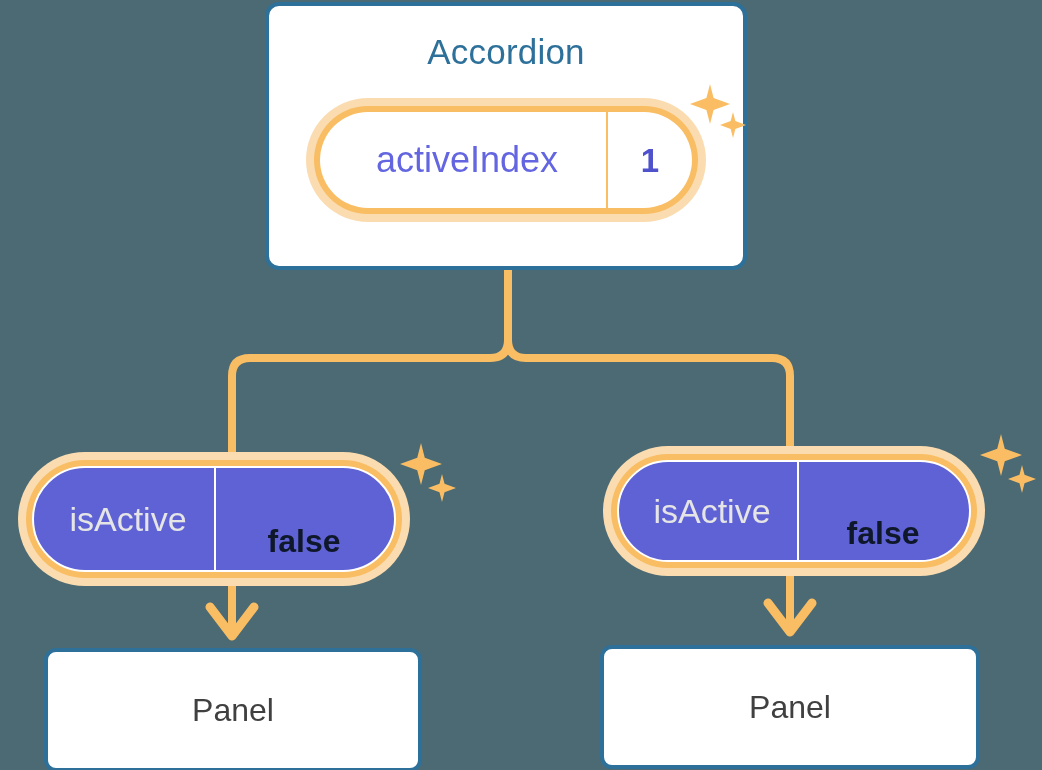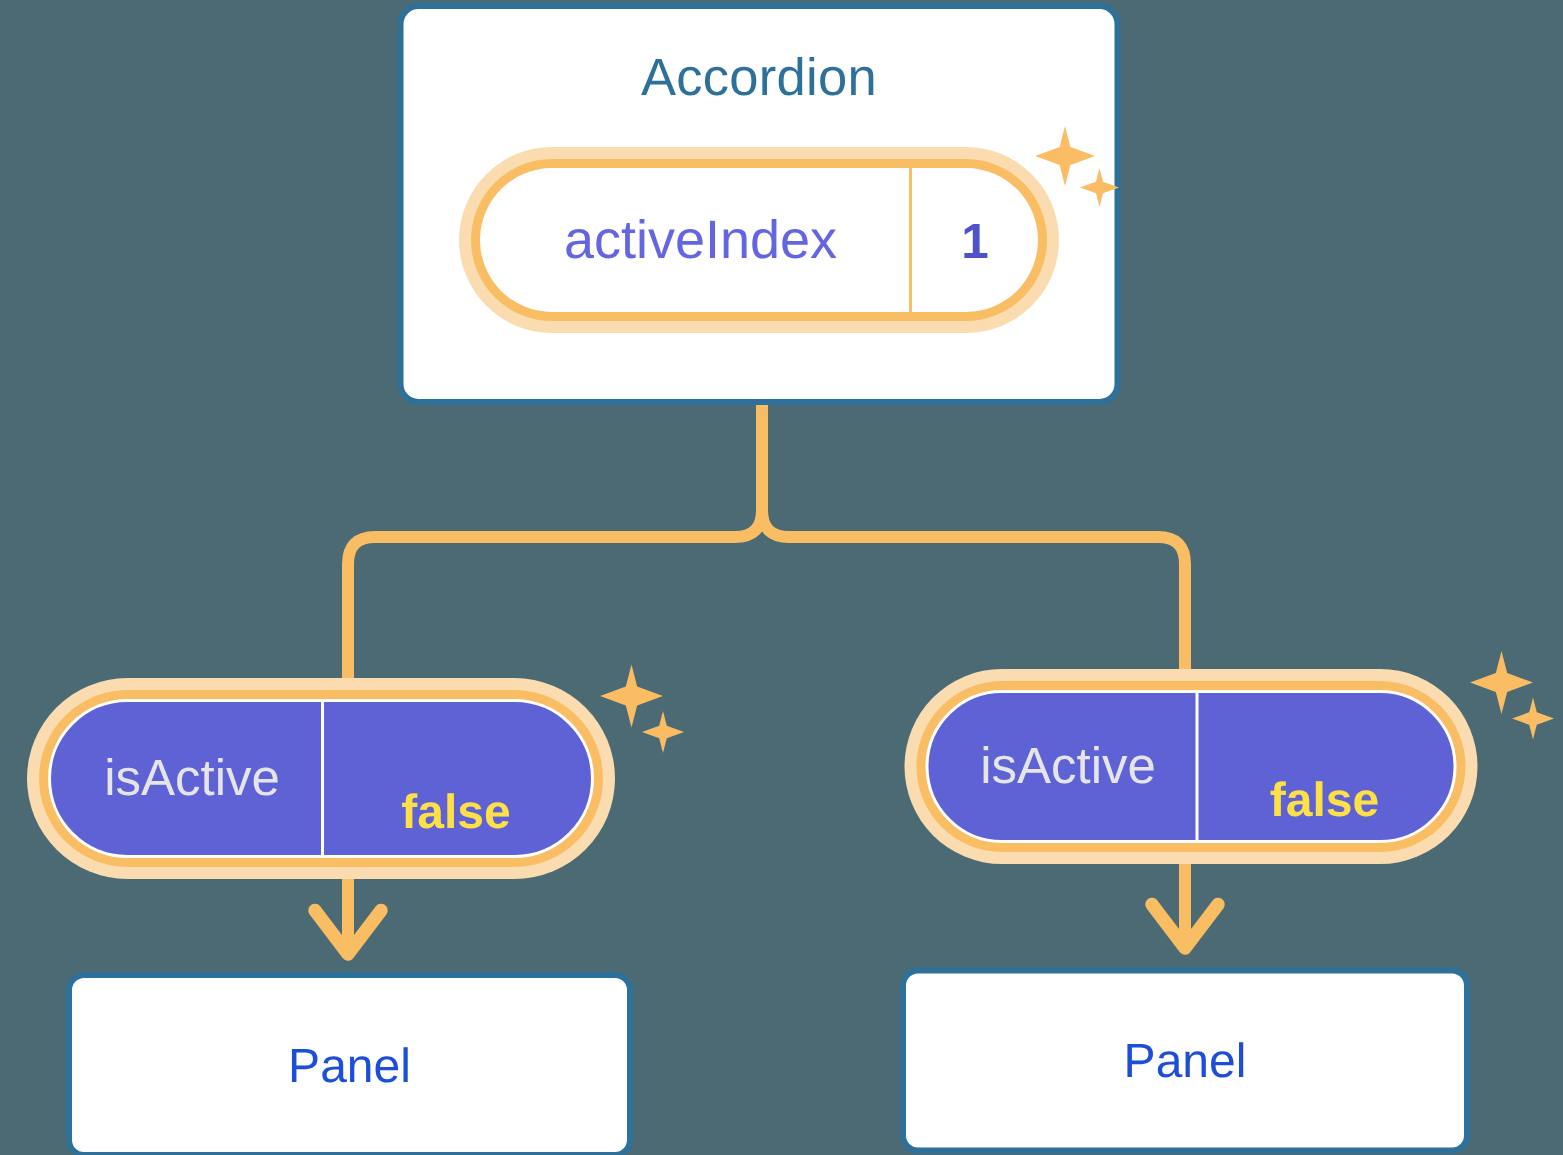--- a/index.html
+++ b/index.html
@@ -140,21 +140,21 @@
   #accordion-pill .pill-divider { background: #f9bd63; }
 
   
   .state-pill .pill-key {
     flex: 1 1 auto;
     color: #e5e5e5;
     font-size: 34px;
     padding: 0 10px 0 18px;
   }
   .state-pill .pill-val {
-    color: #fde047;
+    color: #0f172a;
     font-size: 32px;
     font-weight: bold;
     padding: 0 20px 0 18px;
     margin-top: 44px;
   }
   .state-pill .pill-divider { background: #ffffff; }
 
   #pill-left {
     left: 18px;
     top: 452px;
@@ -177,21 +177,21 @@
     background: #ffffff;
     border: 4px solid #2d7099;
     border-radius: 12px;
     box-sizing: border-box;
     display: flex;
     align-items: center;
     justify-content: center;
     z-index: 3;
   }
   .panel-label {
-    color: #1d4ed8;
+    color: #404040;
     font-size: 32px;
     line-height: 1;
   }
   #panel-left  { left: 44px;  top: 648px; width: 378px; height: 124px; }
   #panel-right { left: 600px; top: 645px; width: 380px; height: 124px; }
 
   
   .sparkle-group {
     position: absolute;
     z-index: 5;

